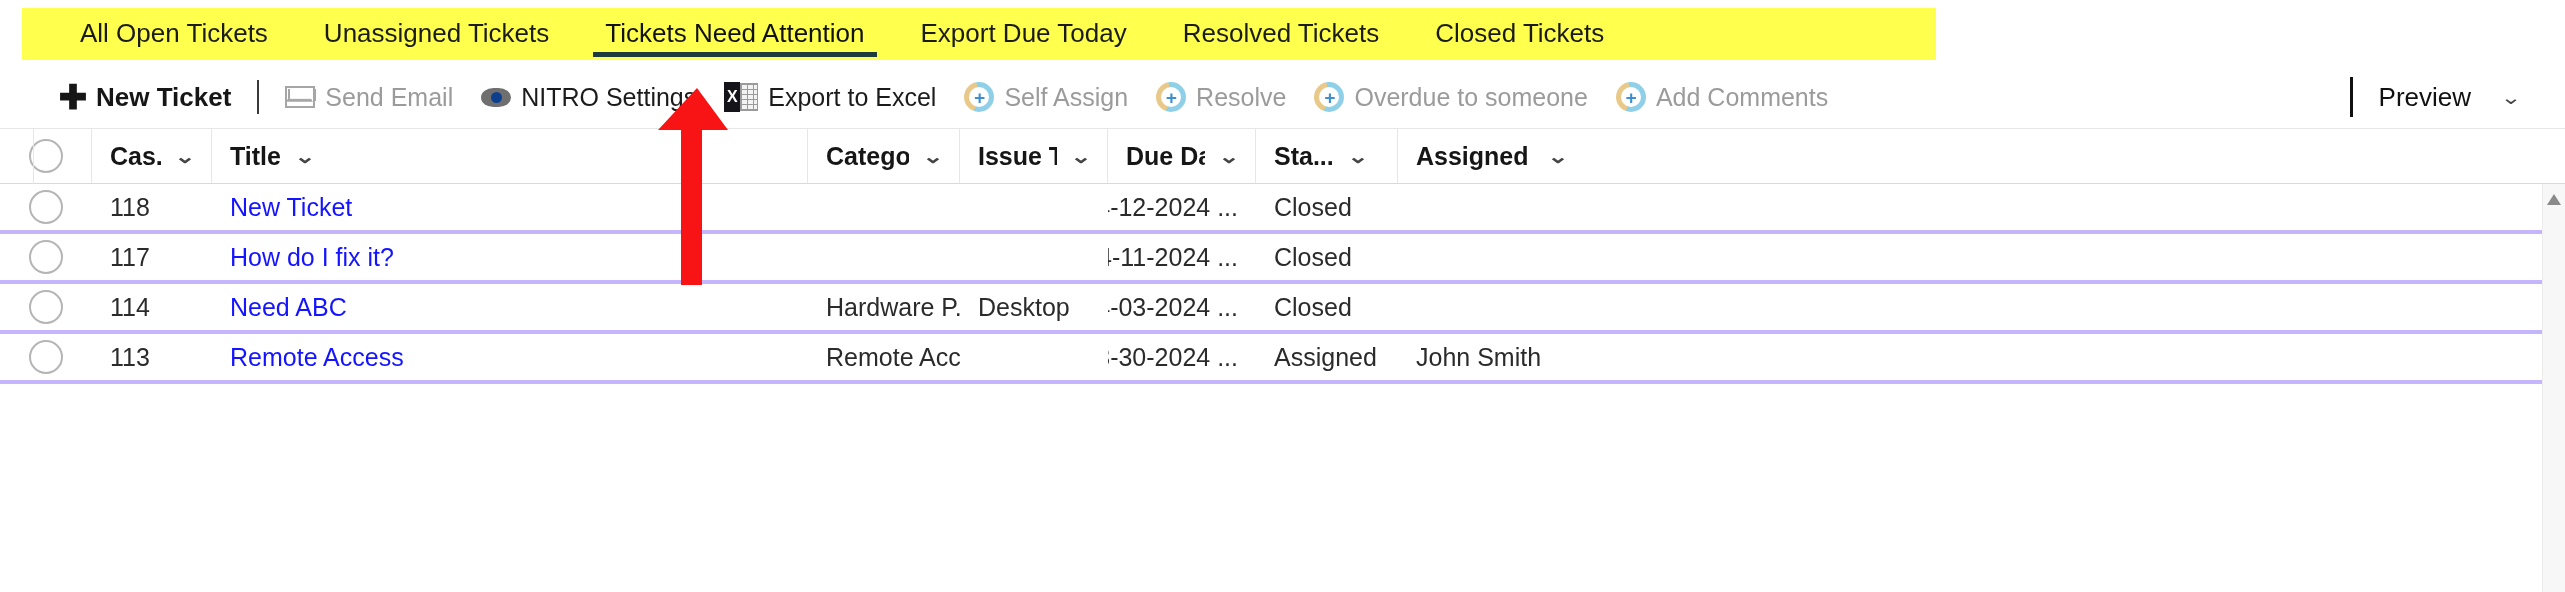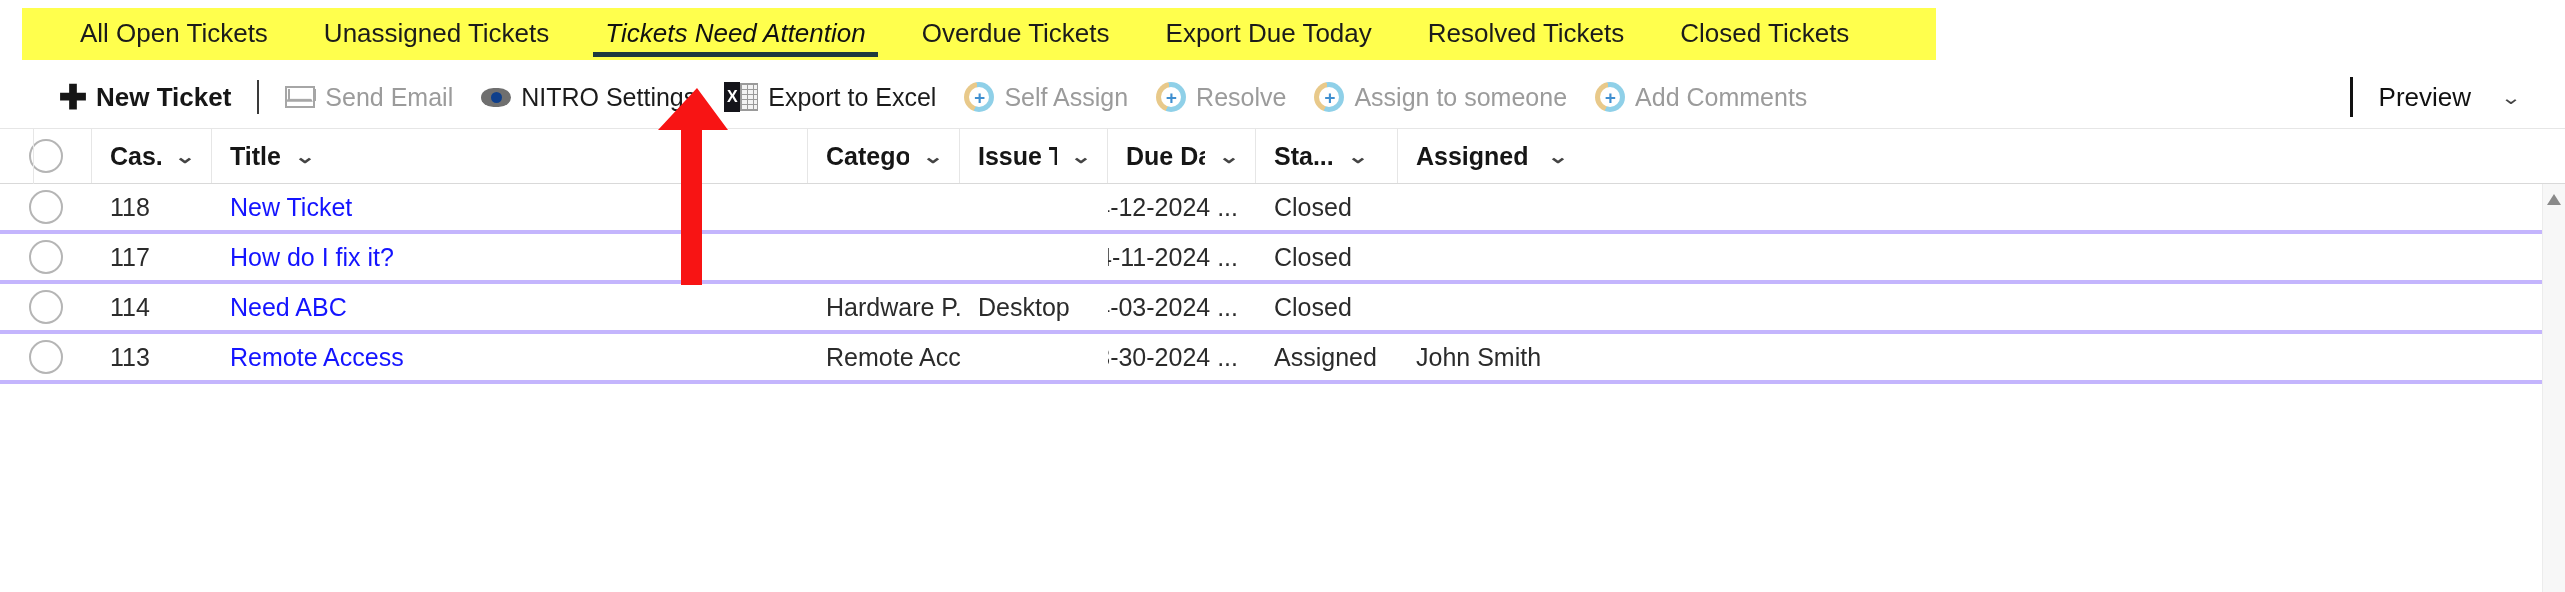--- a/index.html
+++ b/index.html
@@ -36,21 +36,21 @@
     position: relative;
     height: 66px;
     display: flex;
     align-items: center;
     padding: 0 28px;
     font-size: 26px;
     color: #1b1b1b;
     white-space: nowrap;
     cursor: pointer;
   }
-  .tab.selected { color: #111111; font-style: italic; }
+  .tab.selected { color: #111111; }
   .tab.selected .tab-underline {
     position: absolute;
     left: 16px; right: 16px;
     bottom: 9px;
     height: 5px;
     background: #1f3a3d;
   }
 
   
   .toolbar {
@@ -281,23 +281,20 @@
       <span>All Open Tickets</span>
     </div>
     <div class="tab">
       <span>Unassigned Tickets</span>
     </div>
     <div class="tab selected">
       <span>Tickets Need Attention</span>
       <span class="tab-underline"></span>
     </div>
     <div class="tab">
-      <span>Overdue Tickets</span>
-    </div>
-    <div class="tab">
       <span>Export Due Today</span>
     </div>
     <div class="tab">
       <span>Resolved Tickets</span>
     </div>
     <div class="tab">
       <span>Closed Tickets</span>
     </div>
   </div>
 
@@ -341,21 +338,21 @@
       <span class="ic ic-refresh">
           <i>+</i>
         </span>
       <span>Resolve</span>
     </div>
 
     <div class="tb-item disabled">
       <span class="ic ic-refresh">
           <i>+</i>
         </span>
-      <span>Assign to someone</span>
+      <span>Overdue to someone</span>
     </div>
 
     <div class="tb-item disabled">
       <span class="ic ic-refresh">
           <i>+</i>
         </span>
       <span>Add Comments</span>
     </div>
 
     <div class="tb-right">

